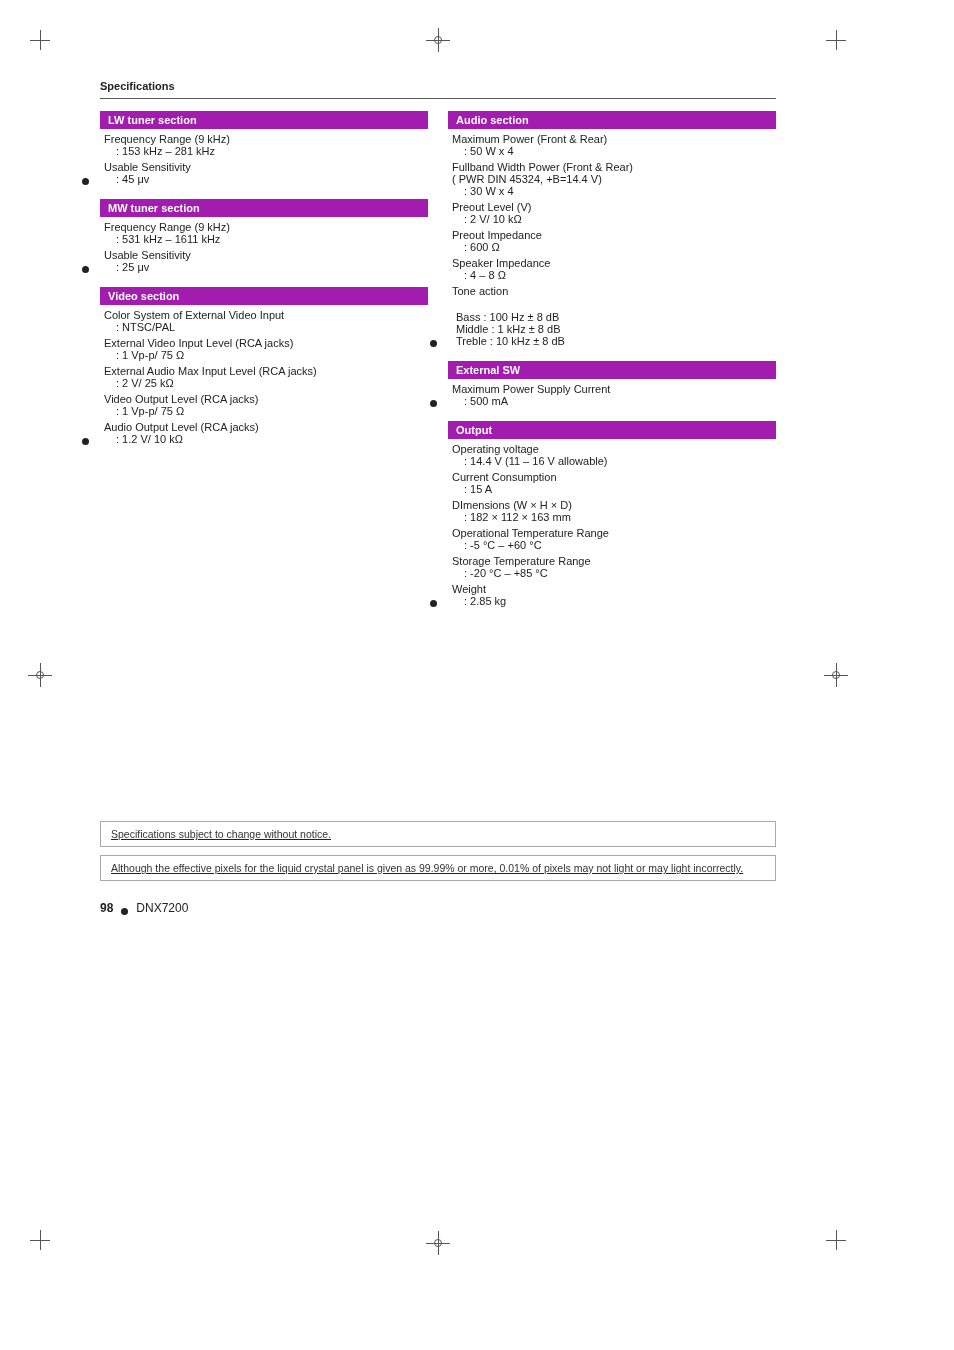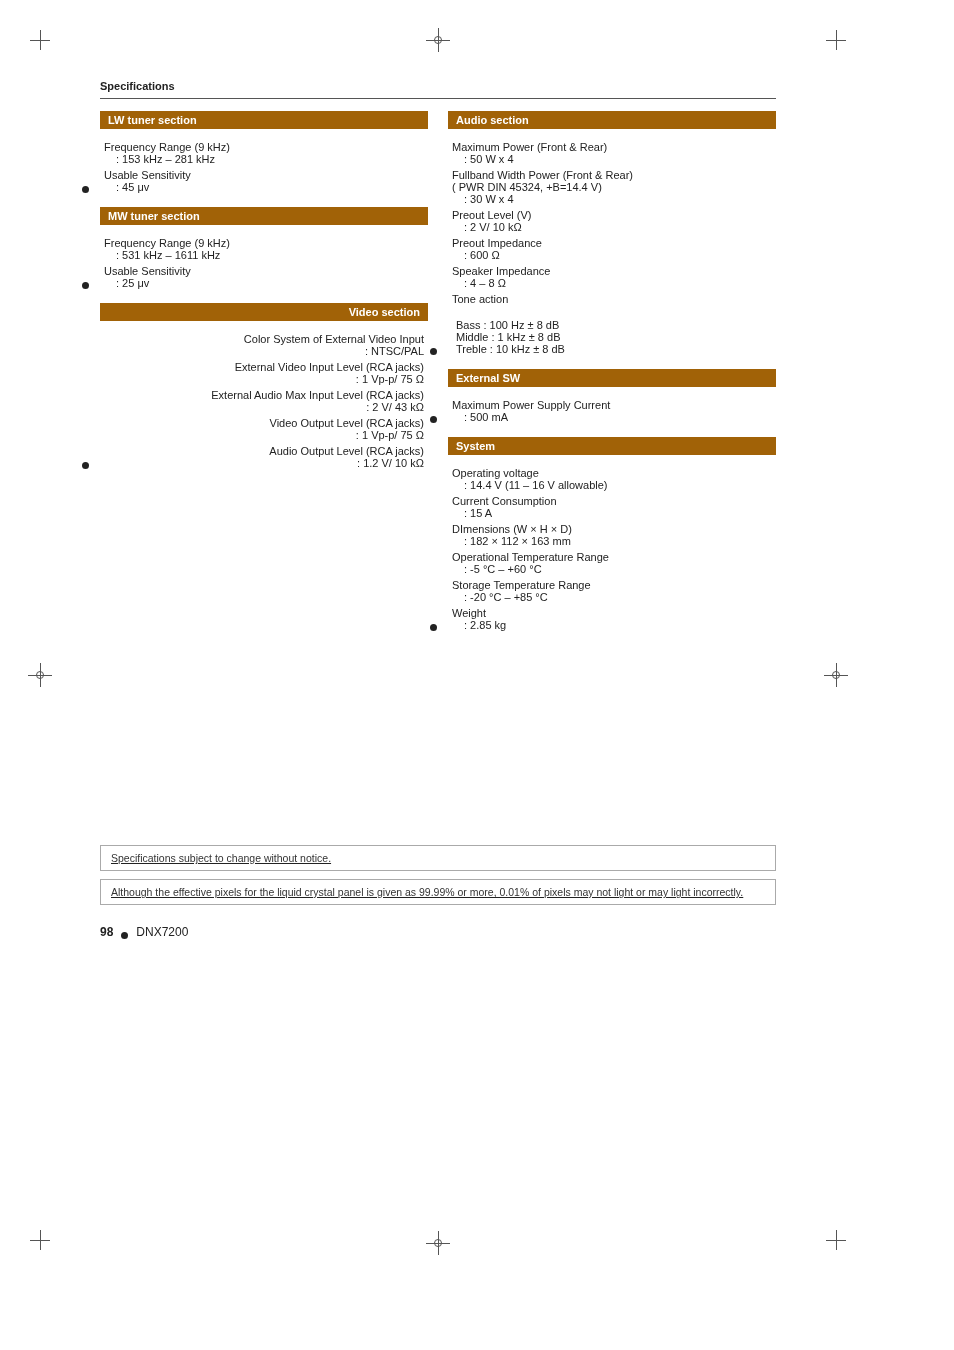--- a/index.html
+++ b/index.html
@@ -91,26 +91,26 @@
     .col {
       flex: 1;
     }
 
     .section {
       margin-bottom: 14px;
       position: relative;
     }
 
     .section-header {
-      background: #a16207;
+      background: #a21caf;
       color: #ffffff;
       padding: 3px 8px;
       font-size: 11px;
       font-weight: bold;
-      margin-bottom: 12px;
+      margin-bottom: 4px;
     }
 
     .section-content {
       padding: 0 4px;
     }
 
     .spec-item {
       margin-bottom: 4px;
     }
 
@@ -219,34 +219,34 @@
             <div class="spec-value">: 531 kHz – 1611 kHz</div>
           </div>
           <div class="spec-item">
             <div class="spec-label">Usable Sensitivity</div>
             <div class="spec-value">: 25 μv</div>
           </div>
         </div>
         <div class="bullet"></div>
       </div>
 
-      <div class="section" style="position:relative;text-align:right;">
+      <div class="section" style="position:relative;">
         <div class="section-header">Video section</div>
         <div class="section-content">
           <div class="spec-item">
             <div class="spec-label">Color System of External Video Input</div>
             <div class="spec-value">: NTSC/PAL</div>
           </div>
           <div class="spec-item">
             <div class="spec-label">External Video Input Level (RCA jacks)</div>
             <div class="spec-value">: 1 Vp-p/ 75 Ω</div>
           </div>
           <div class="spec-item">
             <div class="spec-label">External Audio Max Input Level (RCA jacks)</div>
-            <div class="spec-value">: 2 V/ 43 kΩ</div>
+            <div class="spec-value">: 2 V/ 25 kΩ</div>
           </div>
           <div class="spec-item">
             <div class="spec-label">Video Output Level (RCA jacks)</div>
             <div class="spec-value">: 1 Vp-p/ 75 Ω</div>
           </div>
           <div class="spec-item">
             <div class="spec-label">Audio Output Level (RCA jacks)</div>
             <div class="spec-value">: 1.2 V/ 10 kΩ</div>
           </div>
         </div>
@@ -296,21 +296,21 @@
         <div class="section-content">
           <div class="spec-item">
             <div class="spec-label">Maximum Power Supply Current</div>
             <div class="spec-value">: 500 mA</div>
           </div>
         </div>
         <div class="bullet"></div>
       </div>
 
       <div class="section" style="position:relative;">
-        <div class="section-header">System</div>
+        <div class="section-header">Output</div>
         <div class="section-content">
           <div class="spec-item">
             <div class="spec-label">Operating voltage</div>
             <div class="spec-value">: 14.4 V (11 – 16 V allowable)</div>
           </div>
           <div class="spec-item">
             <div class="spec-label">Current Consumption</div>
             <div class="spec-value">: 15 A</div>
           </div>
           <div class="spec-item">

